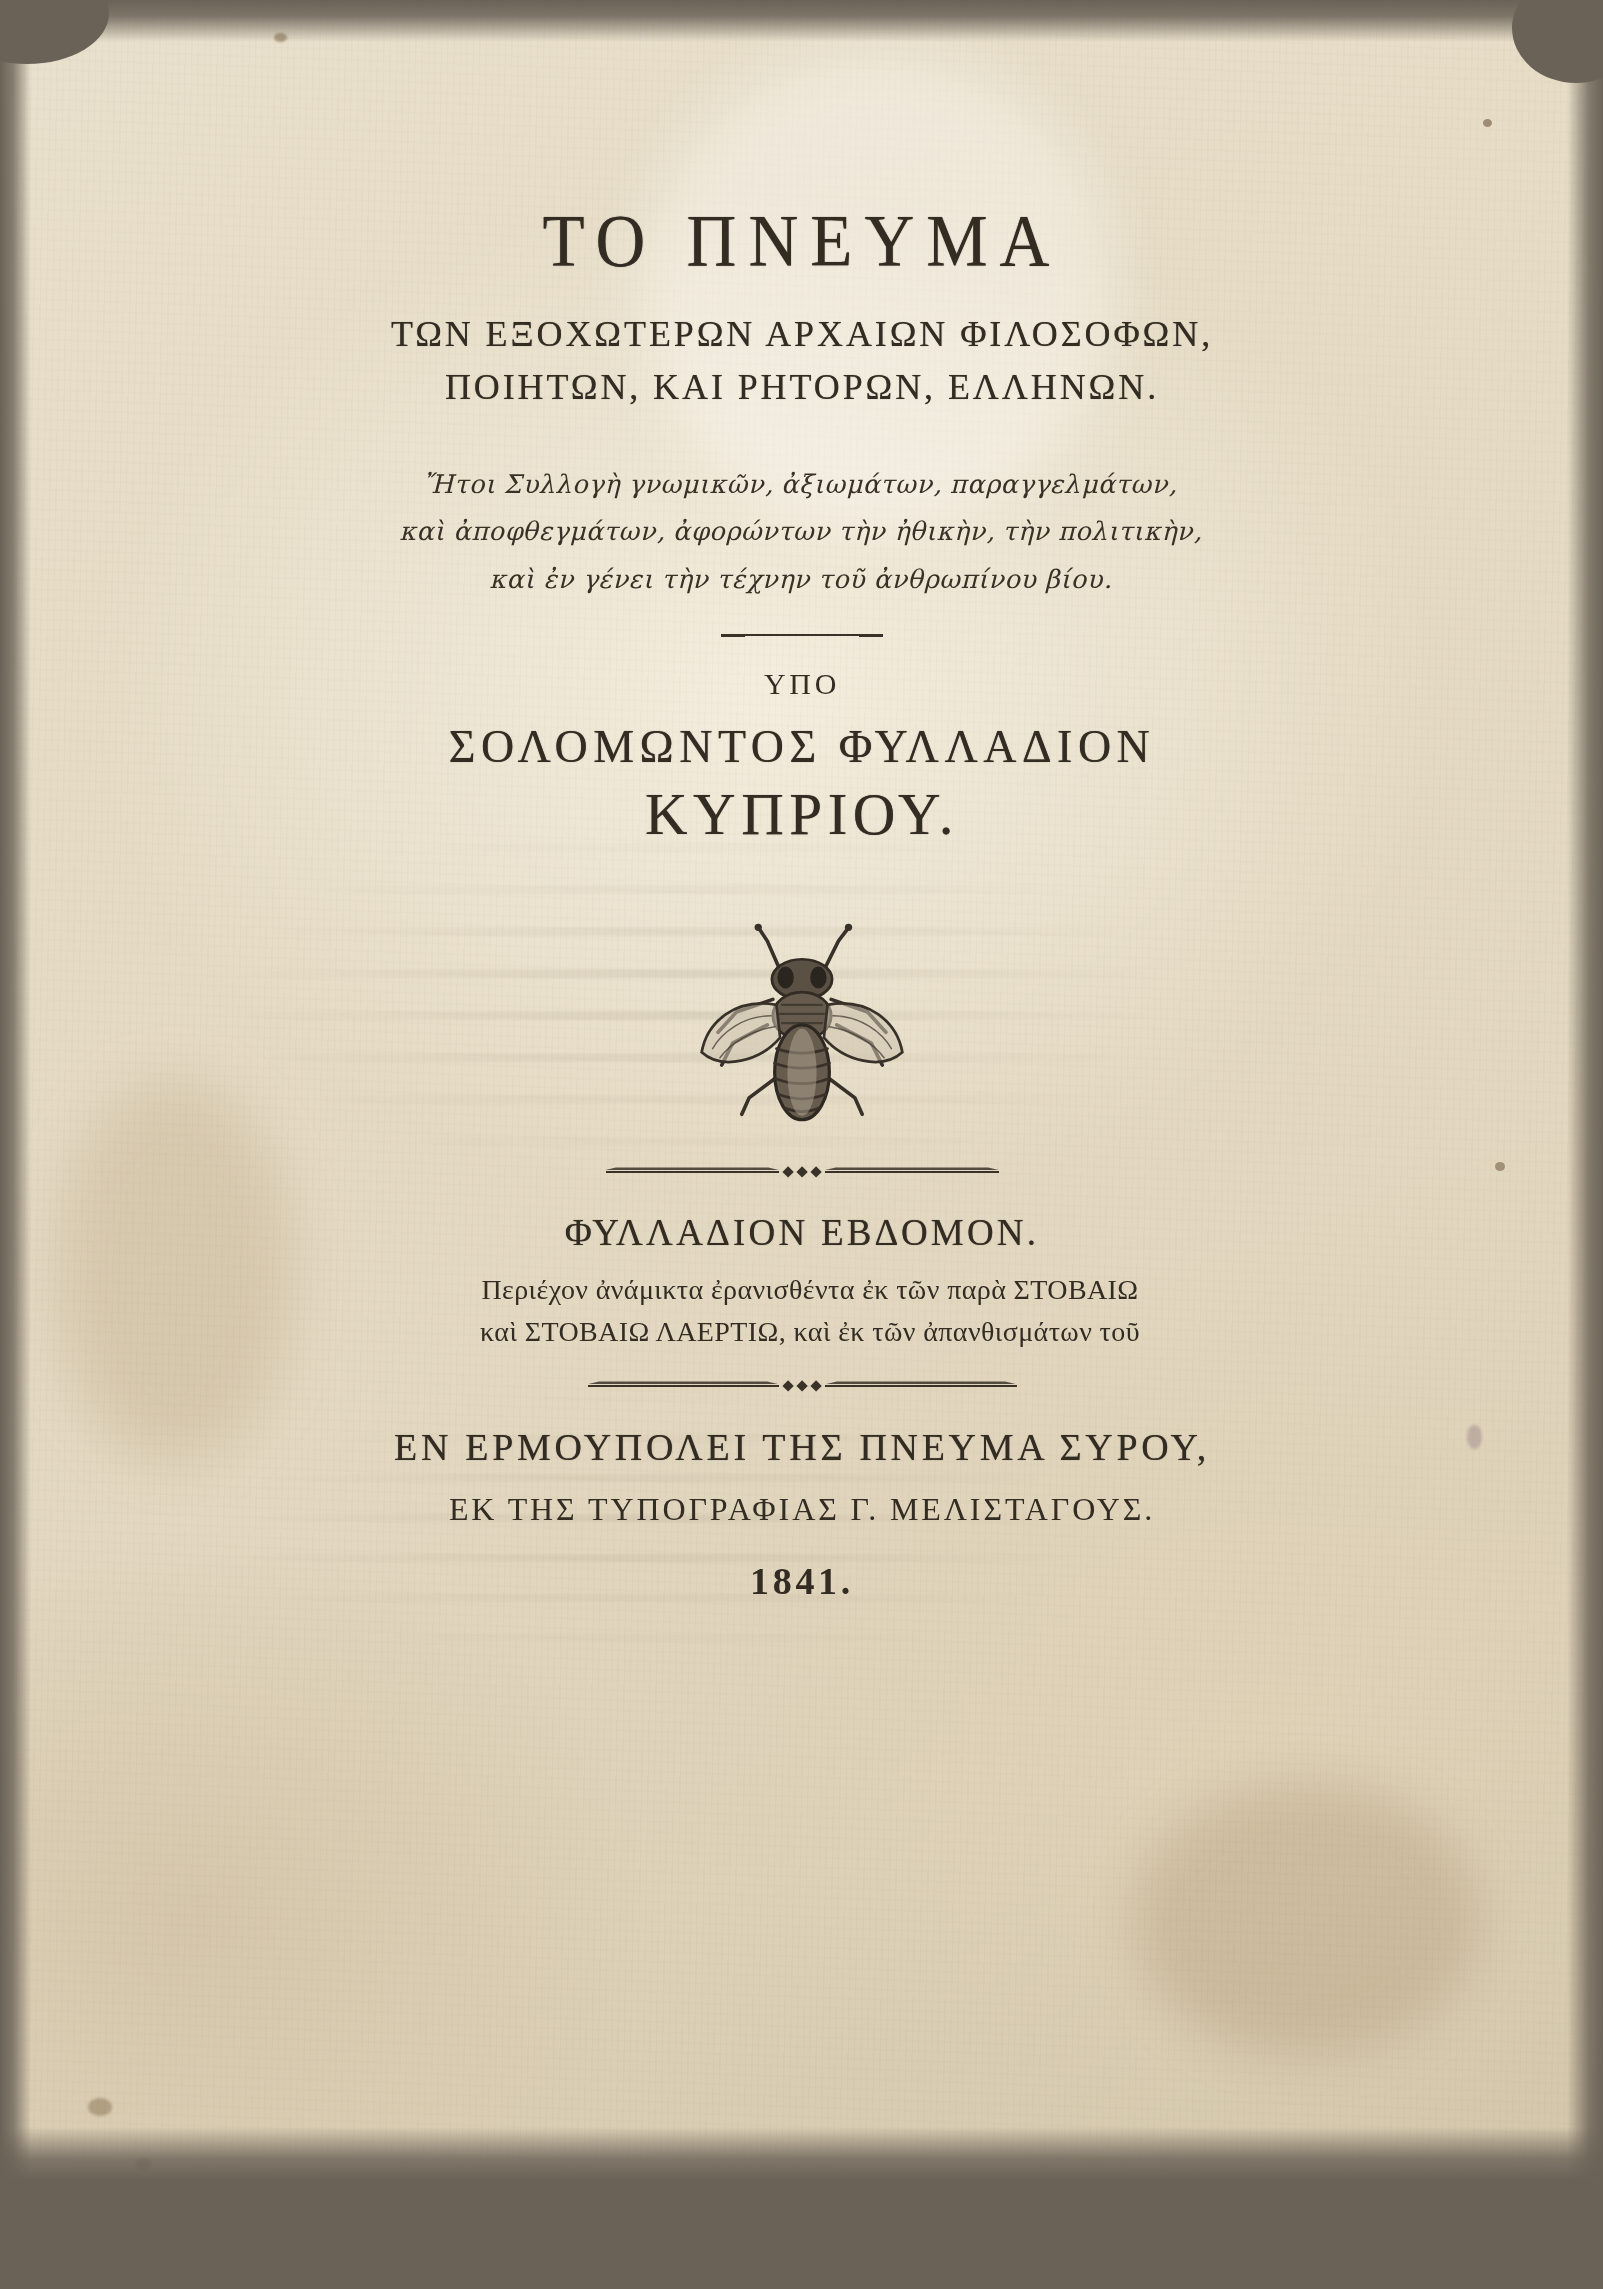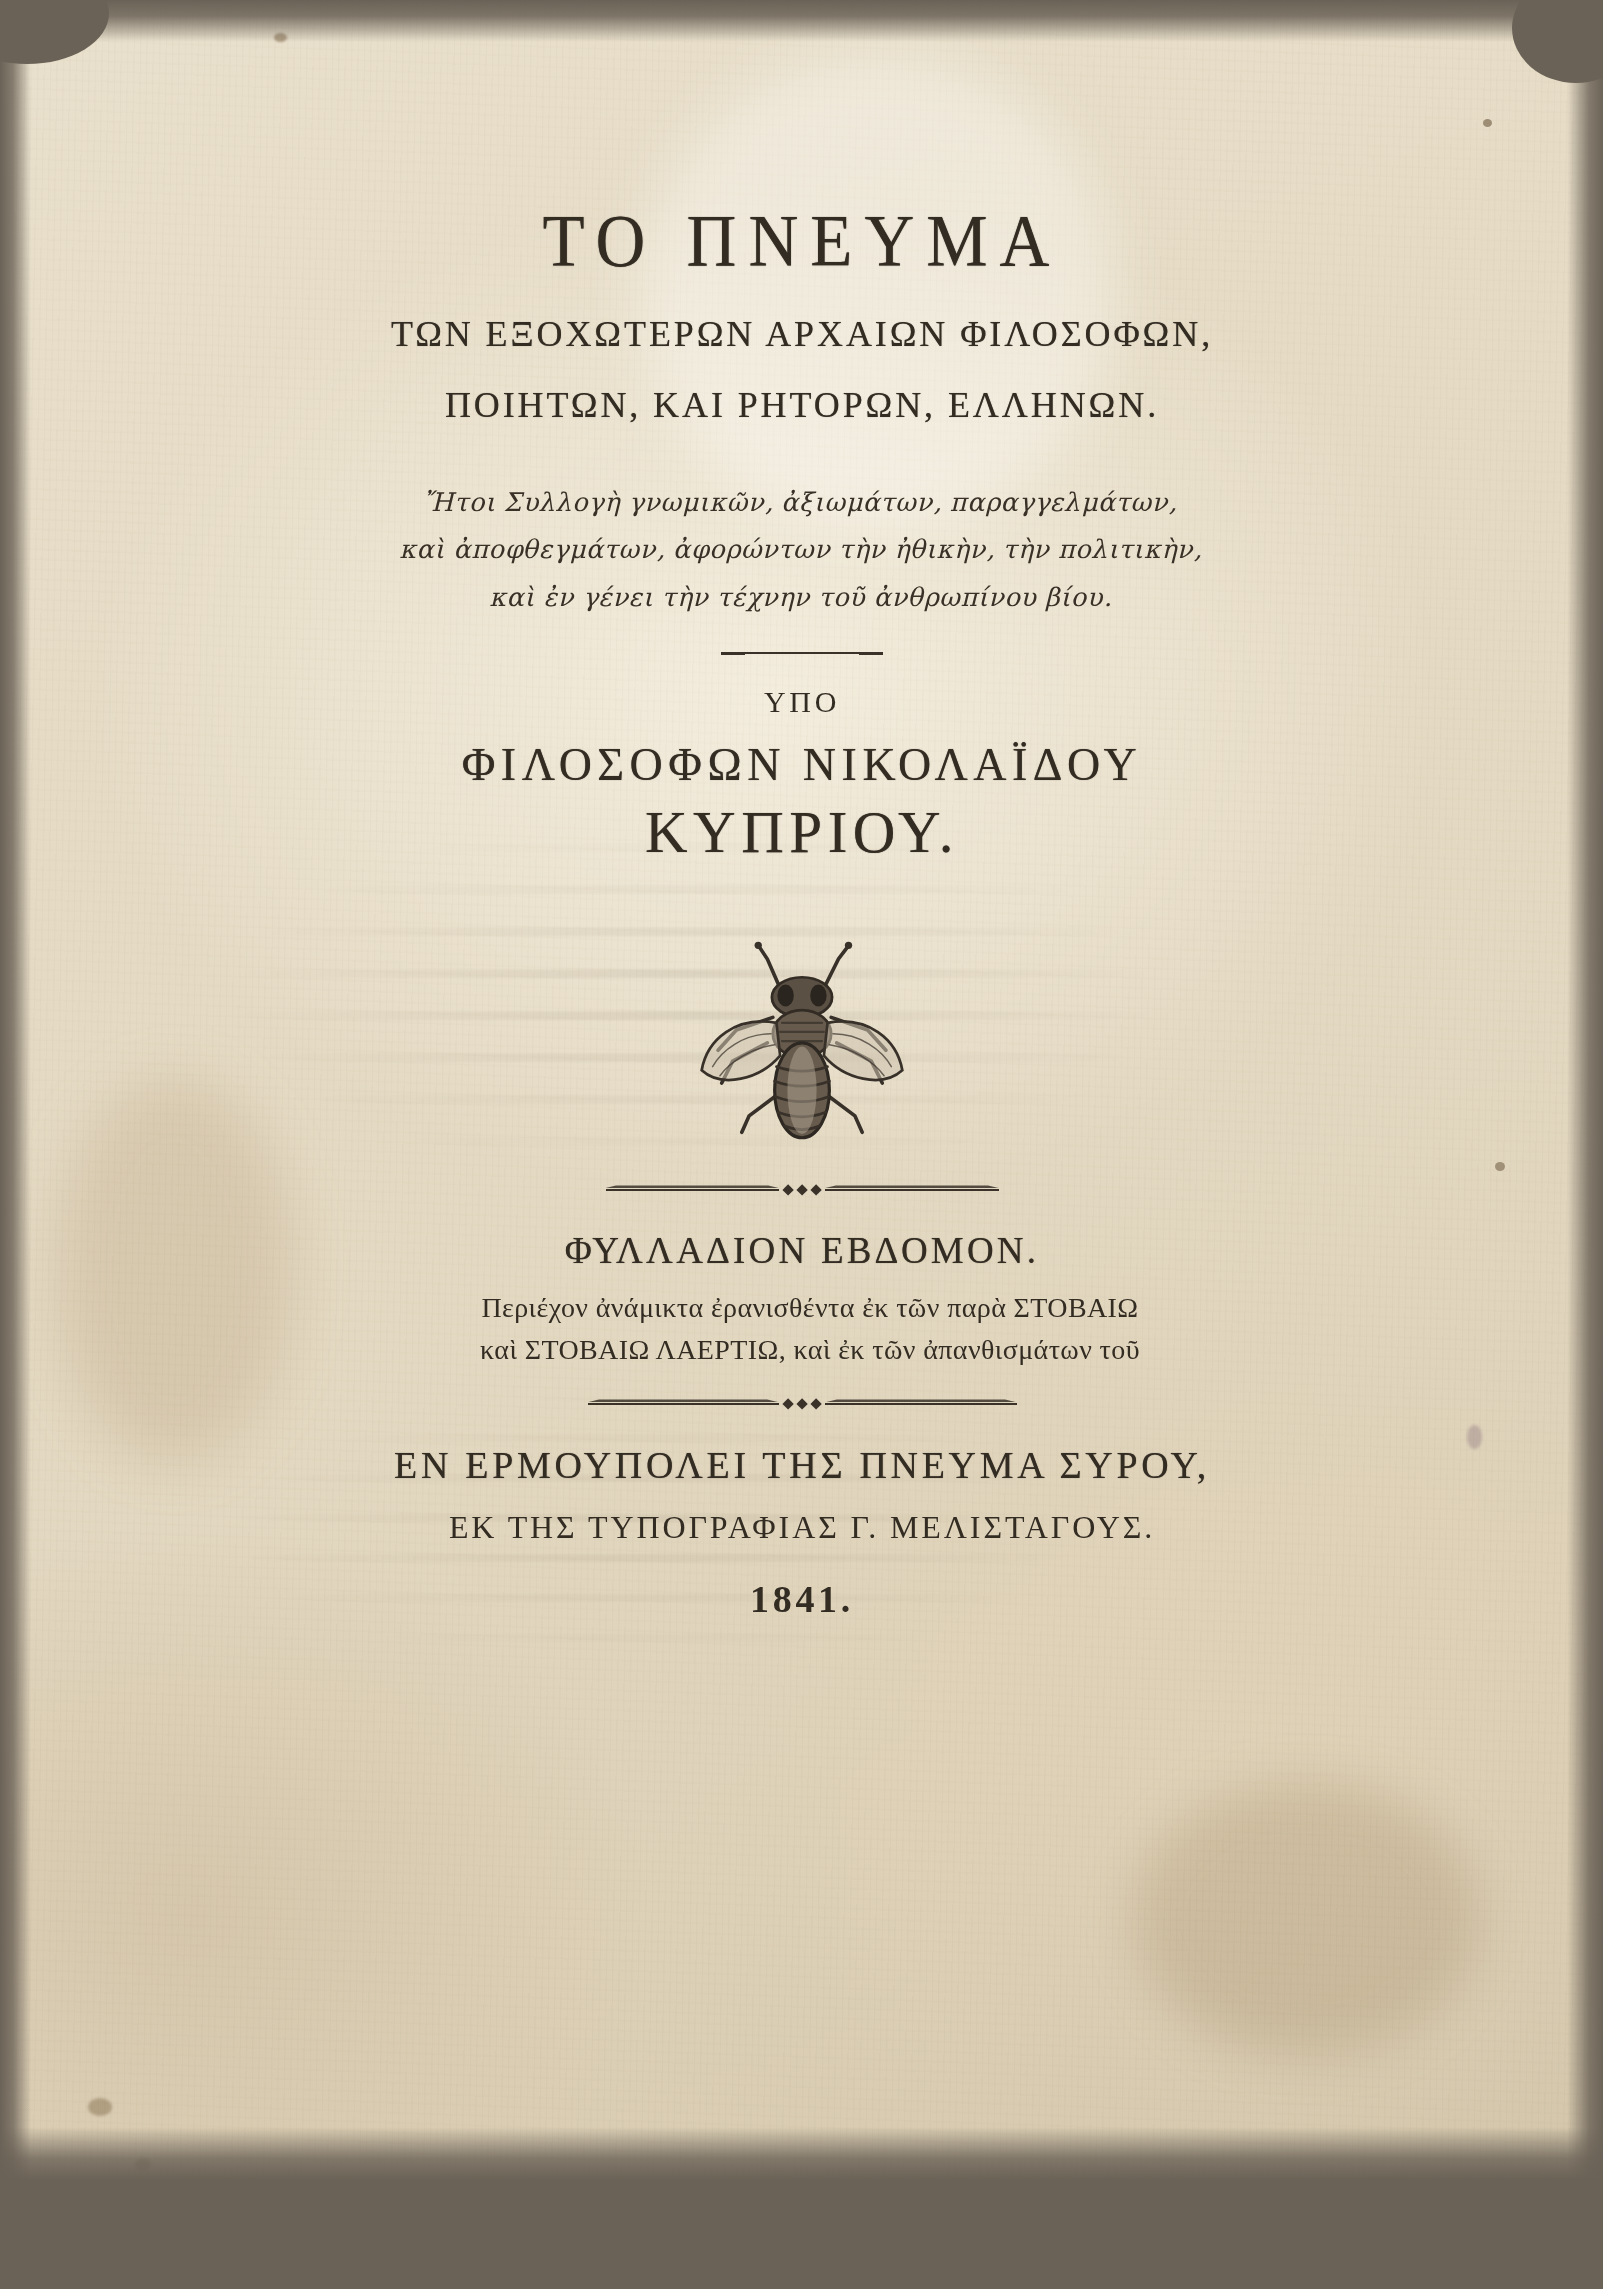--- a/index.html
+++ b/index.html
@@ -92,21 +92,21 @@
     letter-spacing: 12px;
     font-weight: 400;
     line-height: 1;
     text-shadow: 0 0 1px rgba(45,38,28,0.8);
     transform: scaleY(1.06);
   }
   .subtitle-line {
     font-size: 36px;
     letter-spacing: 2.9px;
     line-height: 1.48;
-    margin-top: 18px;
+    margin-top: 0;
     text-shadow: 0 0 0.8px rgba(45,38,28,0.6);
   }
   #subtitle-1 { margin-top: 31px; }
 
   #description {
     margin-top: 46px;
     font-size: 25.6px;
     line-height: 1.86;
     letter-spacing: 0.5px;
     font-style: italic;
@@ -271,21 +271,21 @@
     <div id="description">
       <span class="dline">Ἤτοι Συλλογὴ γνωμικῶν, ἀξιωμάτων, παραγγελμάτων,</span>
       <span class="dline">καὶ ἀποφθεγμάτων, ἀφορώντων τὴν ἠθικὴν, τὴν πολιτικὴν,</span>
       <span class="dline">καὶ ἐν γένει τὴν τέχνην τοῦ ἀνθρωπίνου βίου.</span>
     </div>
 
     <div class="rule-plain"></div>
 
     <div id="byline-upo" class="ink">ΥΠΟ</div>
 
-    <div id="author-name" class="ink">ΦΙΛΟΣΟΦΩΝ ΝΙΚΟΛΑΪΔΟΥ</div>
+    <div id="author-name" class="ink">ΣΟΛΟΜΩΝΤΟΣ ΦΥΛΛΑΔΙΟΝ</div>
 
     <div id="author-origin" class="ink">ΚΥΠΡΙΟΥ.</div>
 
     <div id="bee-wrap">
       <svg width="274" height="228" viewBox="0 0 300 250" xmlns="http://www.w3.org/2000/svg">
         <g stroke="#3a3128" fill="none" stroke-linecap="round">
 
           <path d="M126 66 L112 34 L104 22" stroke-width="4"></path>
           <path d="M174 66 L190 34 L199 22" stroke-width="4"></path>
           <circle cx="102" cy="19" r="4" fill="#3a3128" stroke="none"></circle>

